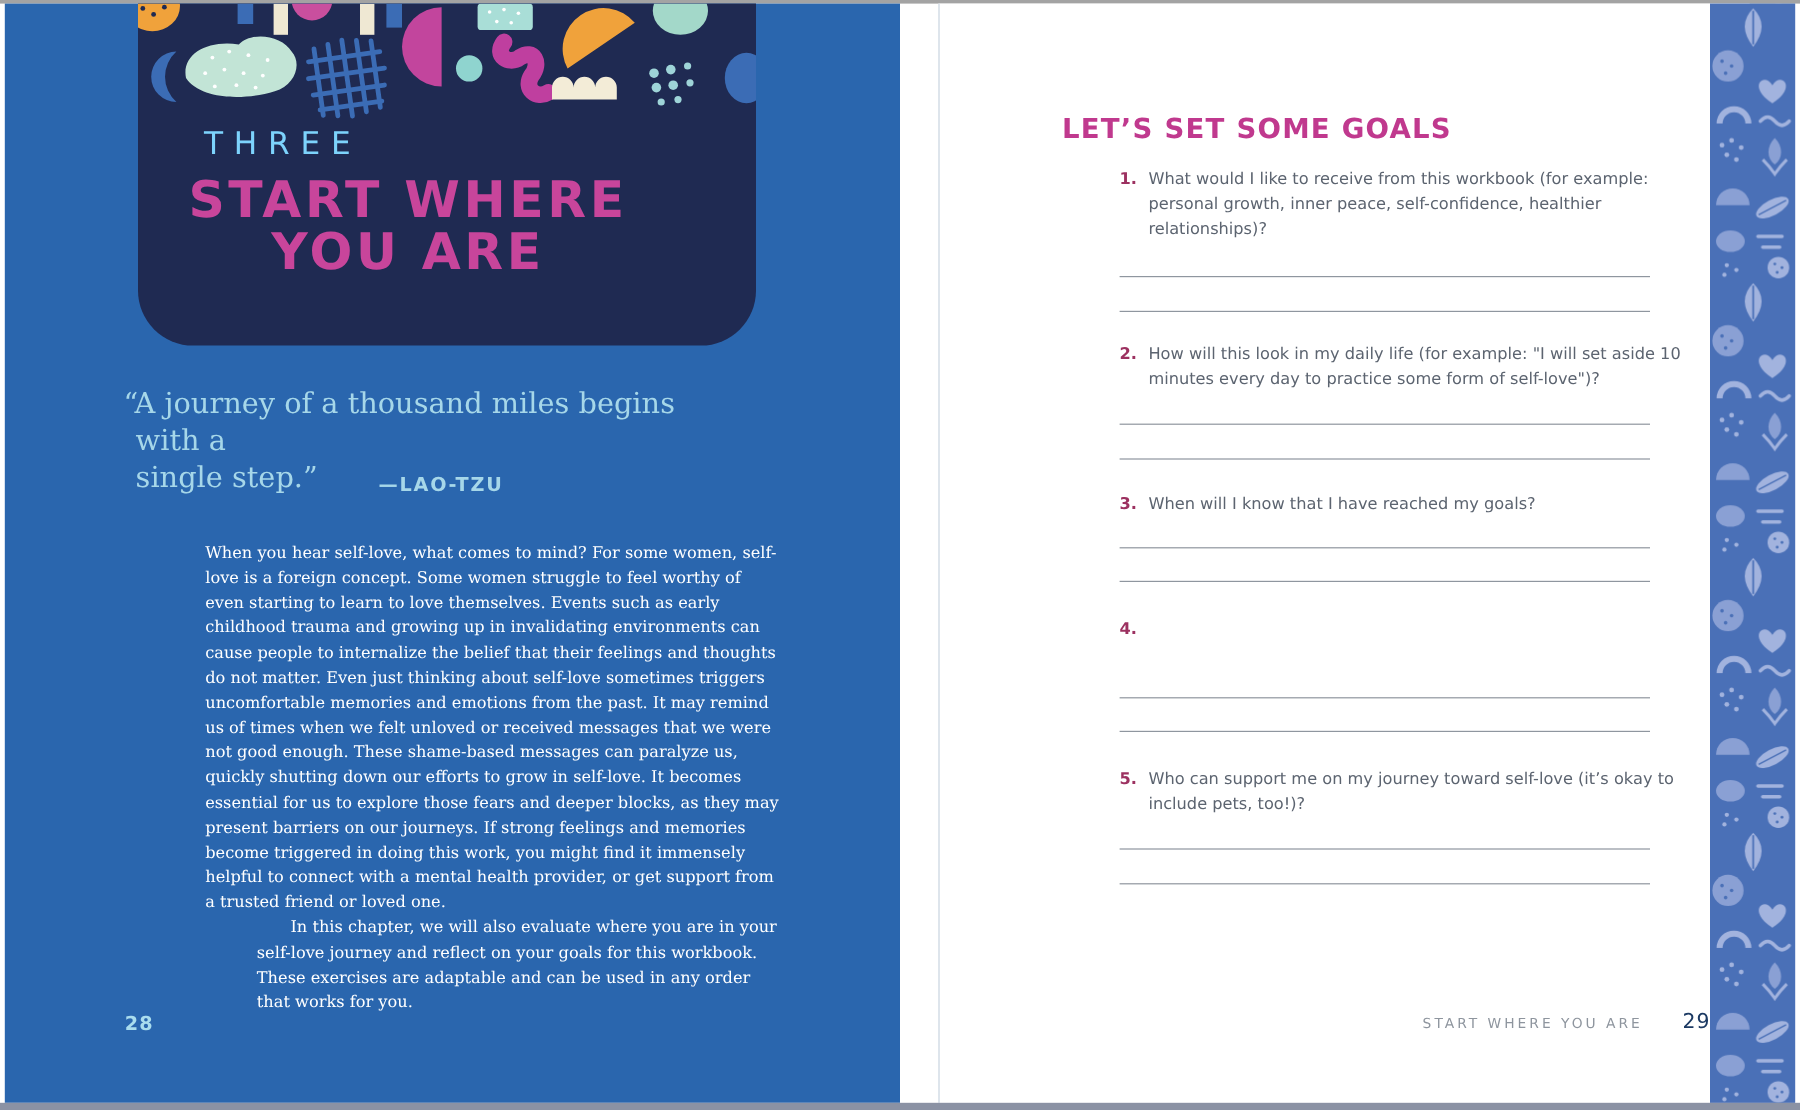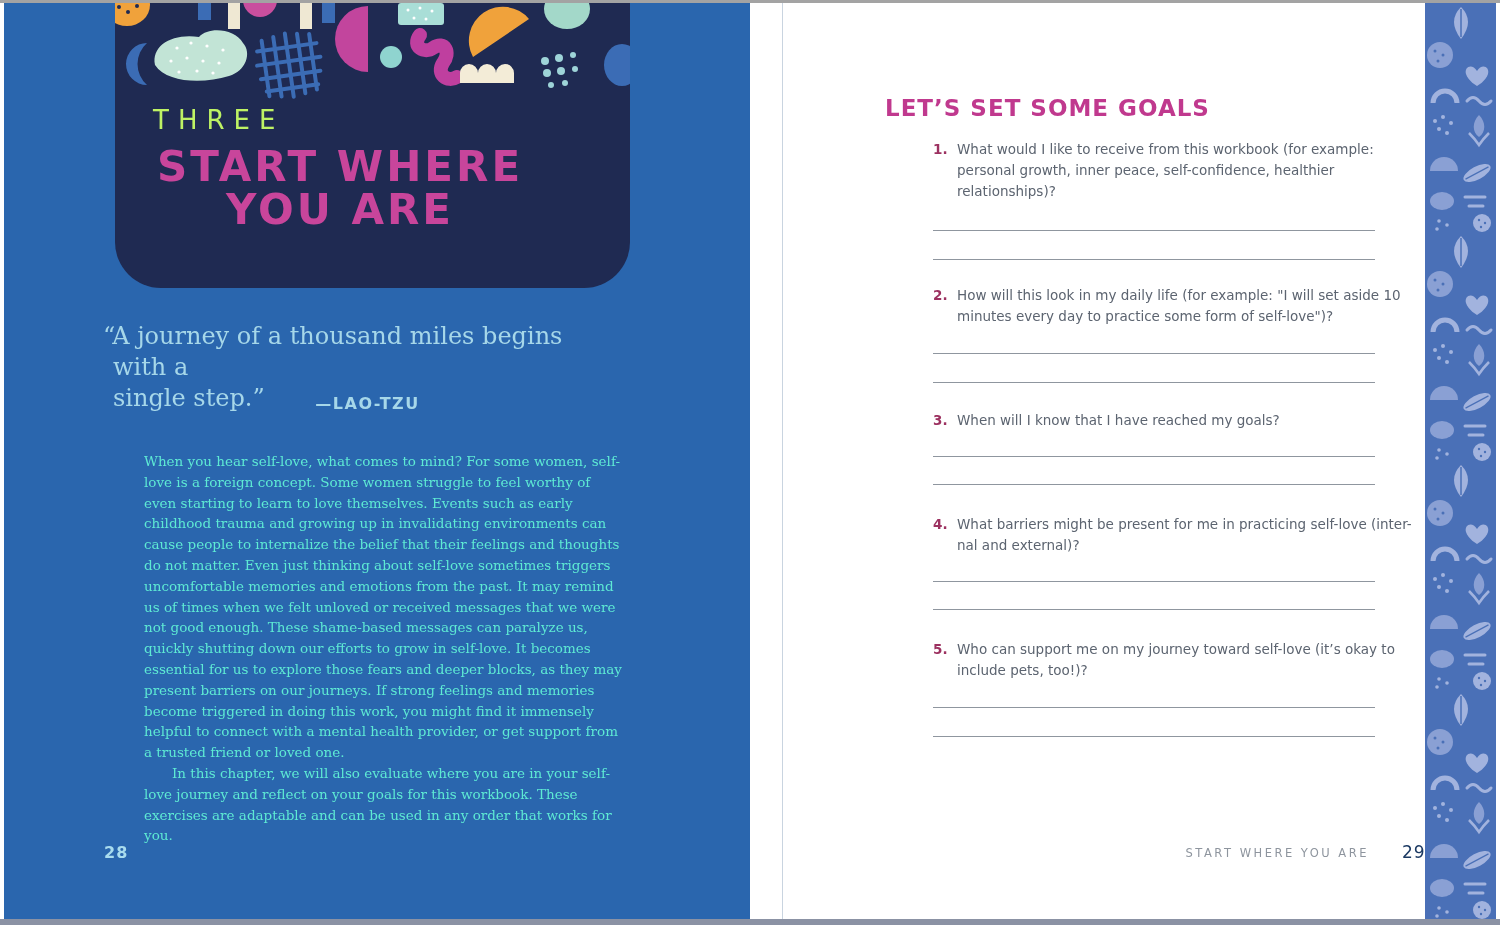--- a/index.html
+++ b/index.html
@@ -15,44 +15,44 @@
   .page-left {
     position: absolute; left: 4px; top: 3px; width: 746px; height: 916px;
     background: #2a66ae; overflow: hidden;
   }
   .chapter-card {
     position: absolute; left: 111px; top: -6px; width: 515px; height: 291px;
     background: #1f2a52; border-radius: 0 0 46px 46px; overflow: hidden;
   }
   .card-deco { position: absolute; left: 0; top: 6px; width: 515px; height: 115px; }
   .chapter-number {
-    position: absolute; left: 38px; top: 108px;
-    font-size: 26px; letter-spacing: 9px; font-weight: 400; color: #bef264;
+    position: absolute; left: 55px; top: 108px;
+    font-size: 26px; letter-spacing: 9px; font-weight: 400; color: #7dd3fc;
   }
   .chapter-title {
     position: absolute; left: 42px; top: 148px;
     font-size: 42px; line-height: 43px; font-weight: bold; letter-spacing: 3px;
     color: #c8459b; white-space: pre-line; text-align: center;
   }
   .quote {
     position: absolute; left: 99px; top: 318px; width: 500px;
     font-family: "DejaVu Serif", serif; font-size: 24px; line-height: 31px;
     color: #a6d7e9; white-space: pre-line;
   }
   .quote-indent { padding-left: 10px; text-indent: -10px; }
   .quote-attr {
     position: absolute; left: 99px; top: 391px; width: 529px; text-align: center;
     font-size: 16px; font-weight: bold; letter-spacing: 1.5px; color: #a6d7e9;
   }
   .body-text {
-    position: absolute; left: 140px; top: 448px; width: 478px;
+    position: absolute; left: 167px; top: 448px; width: 478px;
     font-family: "DejaVu Serif", serif; font-size: 13.5px; line-height: 20.8px;
-    color: #5eead4;
-  }
-  .body-text p.indent { text-indent: 28px; }
+    color: #ffffff;
+  }
+  .body-text p.indent { text-indent: 28px; margin-left: 43px; }
   .page-num-left {
     position: absolute; left: 100px; top: 840px;
     font-size: 16px; font-weight: bold; letter-spacing: 1px; color: #a9dcee;
   }
 
   
   .page-right {
     position: absolute; left: 782px; top: 3px; width: 676px; height: 916px;
     background: #ffffff; border-left: 1px solid #c9d4e0; overflow: hidden;
   }
@@ -205,22 +205,20 @@
       <span class="qnum">2.</span>
       <span class="qtext">How will this look in my daily life (for example: "I will set aside 10
 minutes every day to practice some form of self-love")?</span>
     </div>
     <div class="question q3">
       <span class="qnum">3.</span>
       <span class="qtext">When will I know that I have reached my goals?</span>
     </div>
     <div class="question q4">
       <span class="qnum">4.</span>
-      <span class="qtext">What barriers might be present for me in practicing self-love (inter-
-nal and external)?</span>
     </div>
     <div class="question q5">
       <span class="qnum">5.</span>
       <span class="qtext">Who can support me on my journey toward self-love (it’s okay to
 include pets, too!)?</span>
     </div>
 
     <div class="rule r1"></div>
     <div class="rule r2"></div>
     <div class="rule r3"></div>

